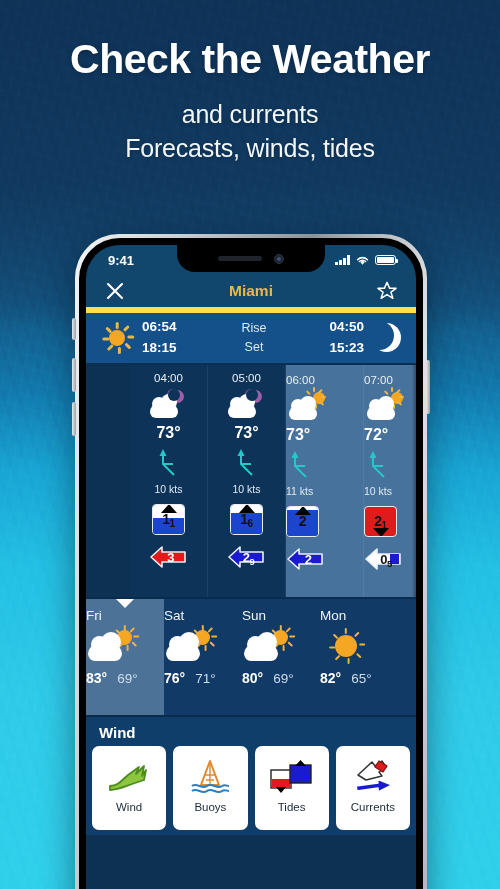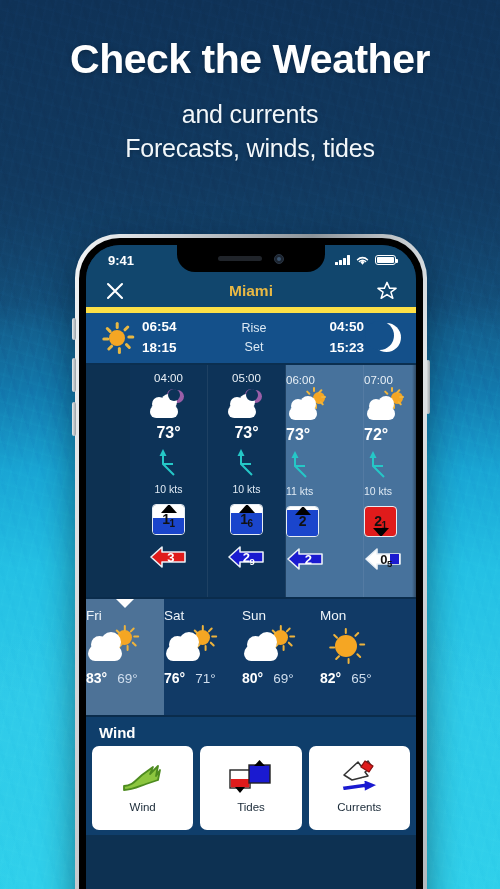--- a/index.html
+++ b/index.html
@@ -571,20 +571,31 @@
             <div class="tile">
               <div class="tile-icon">
                 <svg width="46" height="34" viewBox="0 0 46 34">
                   <path d="M4 26 C12 26 16 20 22 15 L33 7 L30 14 L38 6 L36 16 L40 10 L38 20 L26 24 C20 26 12 30 4 30 Z" fill="#8cc63f" stroke="#4d8b1f" stroke-width="1.8" stroke-linejoin="round"></path>
                 </svg>
               </div>
               <div class="tile-label">Wind</div>
             </div>
             <div class="tile">
               <div class="tile-icon">
+                <svg width="44" height="38" viewBox="0 0 44 38">
+                  <path d="M22 3 L31 27 L13 27 Z" fill="none" stroke="#e08a2e" stroke-width="2" stroke-linejoin="round"></path>
+                  <path d="M16 17 L28 17 M18 22 L26 22 M22 3 L22 27" fill="none" stroke="#e08a2e" stroke-width="1.4" stroke-linejoin="round"></path>
+                  <path d="M4 28 C9 24 14 32 19 28 C24 24 29 32 34 28 C37 26 39 28 41 28" fill="none" stroke="#2a7fc1" stroke-width="2" stroke-linejoin="round"></path>
+                  <path d="M4 33 C9 29 14 37 19 33 C24 29 29 37 34 33 C37 31 39 33 41 33" fill="none" stroke="#2a7fc1" stroke-width="2" stroke-linejoin="round"></path>
+                </svg>
+              </div>
+              <div class="tile-label">Buoys</div>
+            </div>
+            <div class="tile">
+              <div class="tile-icon">
                 <svg width="48" height="40" viewBox="0 0 48 40">
                   <rect x="3" y="13" width="20" height="18" fill="#fff" stroke="#222" stroke-width="1.4"></rect>
                   <rect x="3.7" y="22" width="18.6" height="8.3" fill="#e01b1b"></rect>
                   <rect x="22" y="8" width="21" height="18" fill="#1a1ad0" stroke="#222" stroke-width="1.4"></rect>
                   <path d="M32.5 3 L38 9 L27 9 Z" fill="#000" stroke-linejoin="round"></path>
                   <path d="M13 36 L8 30 L18 30 Z" fill="#000" stroke-linejoin="round"></path>
                 </svg>
               </div>
               <div class="tile-label">Tides</div>
             </div>

